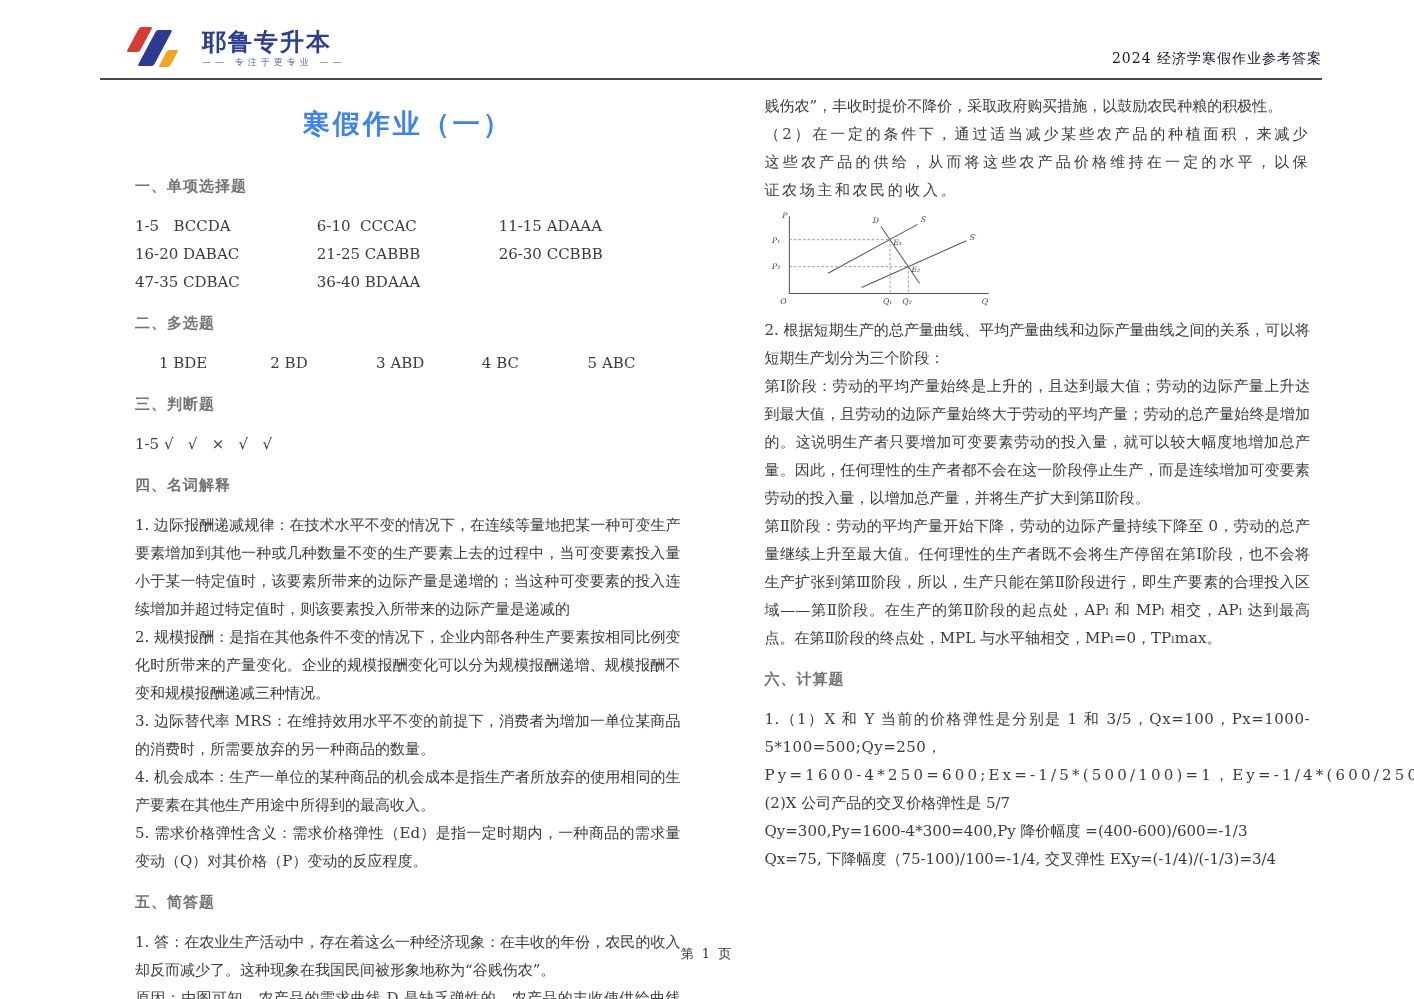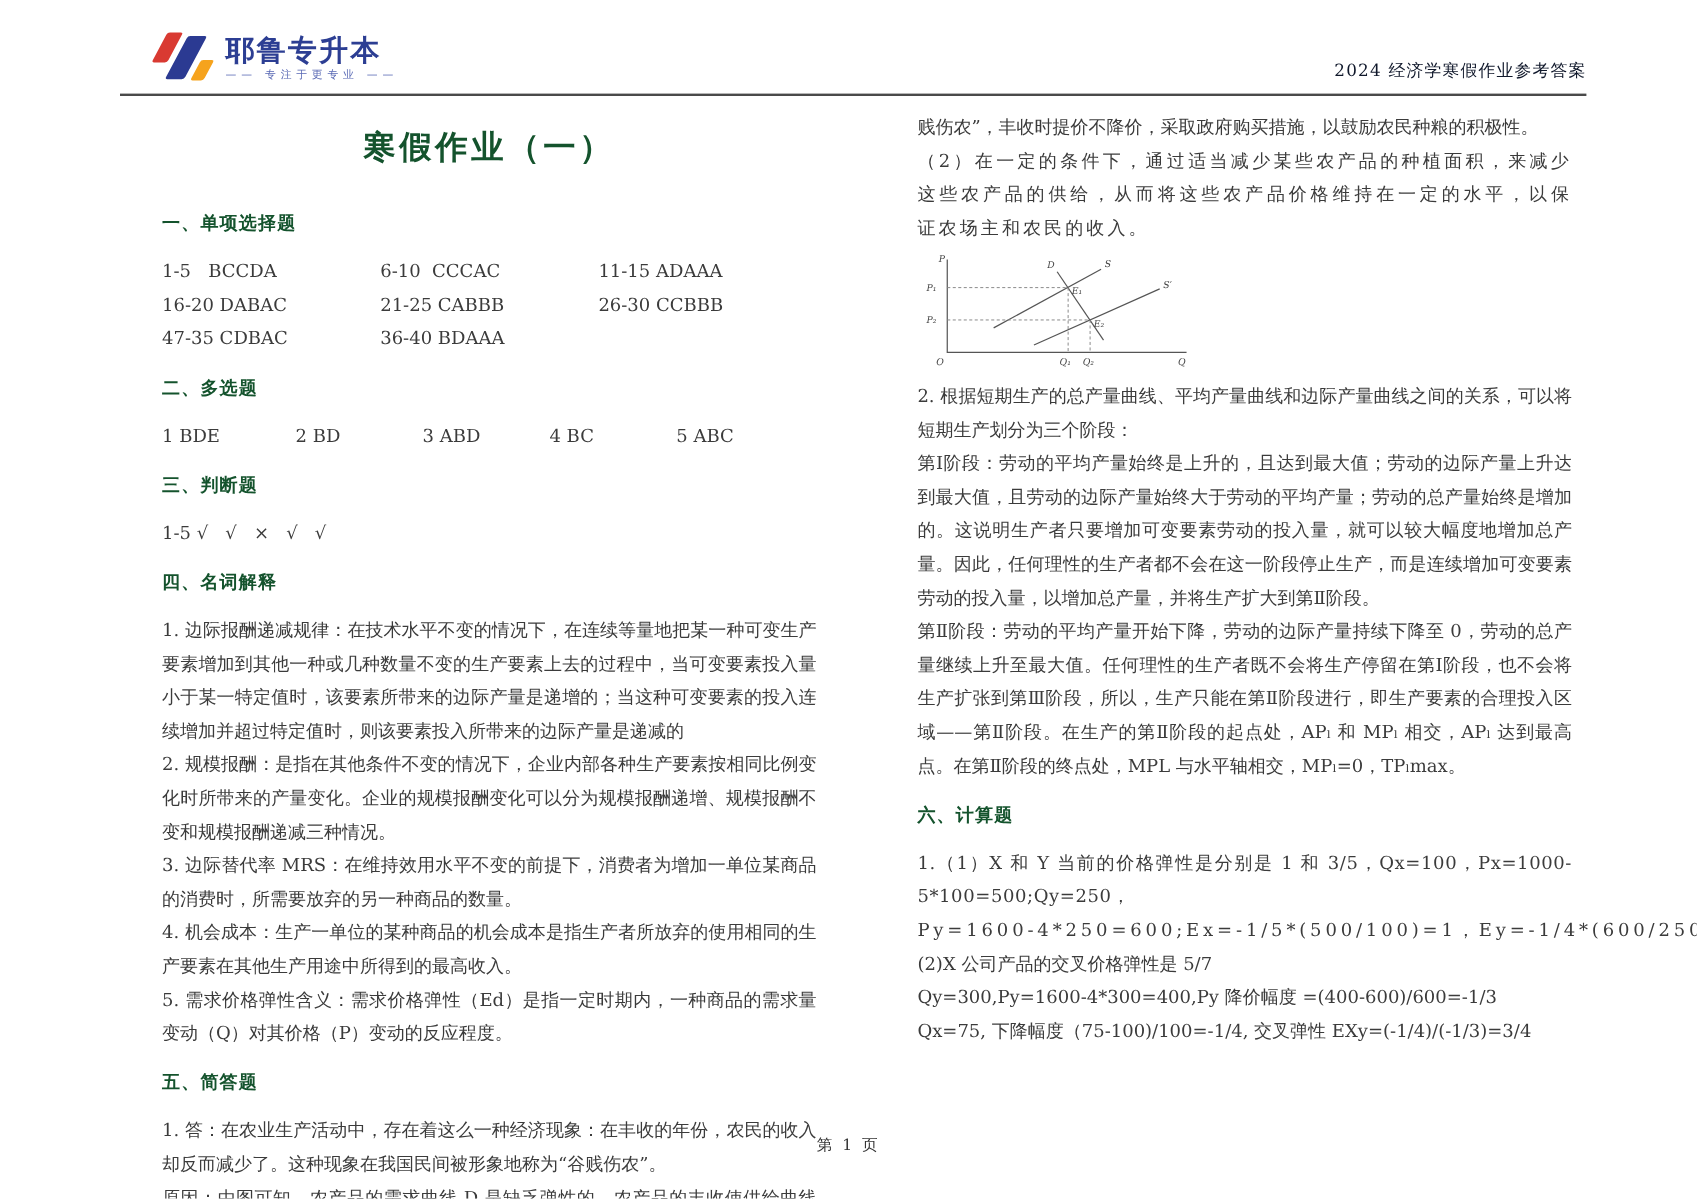--- a/index.html
+++ b/index.html
@@ -14,21 +14,21 @@
     color: #3b3b3b;
     overflow: hidden;
   }
   
   .header {
     display: flex;
     align-items: flex-end;
     justify-content: space-between;
     padding: 26px 92px 6px 130px;
   }
-  .logo { display: flex; align-items: center; gap: 8px; }
+  .logo { display: flex; align-items: center; gap: 22px; }
   .logo-mark { position: relative; width: 50px; height: 46px; flex: none; }
   .logo-mark i { position: absolute; display: block; transform: skewX(-28deg); border-radius: 2px; }
   .st-red    { left: 3px;  top: 1px;  width: 13px; height: 25px; background: #d93a32; }
   .st-blue   { left: 17px; top: 4px;  width: 16px; height: 36px; background: #2b3a92; }
   .st-yellow { left: 33px; top: 24px; width: 11px; height: 17px; background: #f6a31d; }
   .brand-name {
     font-family: "DejaVu Sans", "Liberation Sans", sans-serif;
     font-weight: bold; font-size: 24px; letter-spacing: 2px; color: #2c3e93; line-height: 1.1;
   }
   .brand-tagline {
@@ -36,31 +36,31 @@
     font-size: 9px; letter-spacing: 4px; color: #5a6ab5; margin-top: 0; text-align: center;
   }
   .doc-ref { font-size: 14px; color: #0f172a; letter-spacing: 1px; padding-bottom: 4px; }
   .rule { border-top: 2px solid #4a4a4a; margin: 0 92px 0 100px; }
   
   .columns { display: flex; gap: 84px; padding: 0 104px 0 135px; }
   .col { flex: 1 1 0; min-width: 0; font-size: 15px; line-height: 28px; text-align: justify; }
   .col-left { padding-top: 0; }
   .col-right { padding-top: 12px; }
   .doc-title {
-    text-align: center; font-size: 27px; font-weight: bold; color: #14532d;
+    text-align: center; font-size: 27px; font-weight: bold; color: #3b82f6;
     letter-spacing: 3px; margin: 30px 0 34px;
   }
   h2.sec {
-    font-size: 15px; font-weight: bold; color: #14532d;
+    font-size: 15px; font-weight: bold; color: #737373;
     margin: 13px 0 12px; letter-spacing: 1px; text-align: left;
   }
   .answer-grid { display: grid; grid-template-columns: 1fr 1fr 1fr; }
   .answer-grid .cell { white-space: pre; line-height: 28px; }
   .multi-grid { display: grid; grid-template-columns: 1fr 0.95fr 0.95fr 0.95fr 1.05fr; }
-  .multi-grid .cell { white-space: pre; line-height: 28px; }
+  .multi-grid .cell { white-space: pre; line-height: 28px; margin-left: 24px; }
   .judge { white-space: pre; }
   p.para { margin: 0; }
   p.wide { letter-spacing: 2.6px; }
   p.ls1 { letter-spacing: 0.5px; }
   p.ls3 { letter-spacing: 3.2px; white-space: nowrap; }
   
   .graph-fig { margin: 4px 0 6px 2px; }
   .graph-fig svg { display: block; }
   .gtxt { font-family: "DejaVu Serif", serif; font-style: italic; font-size: 7.6px; fill: #444; }
   

